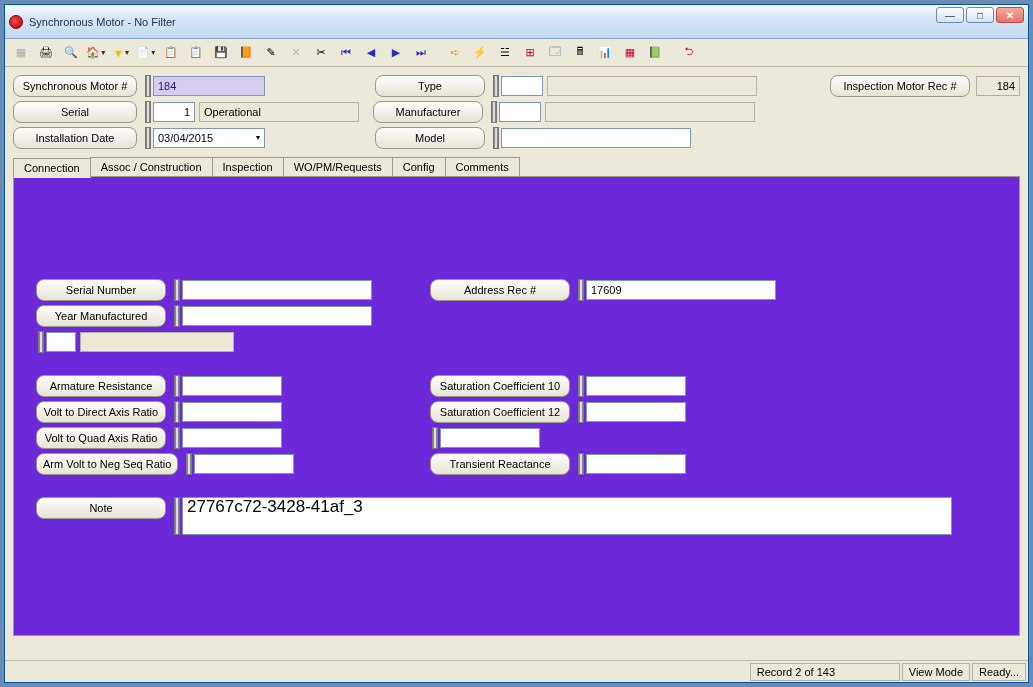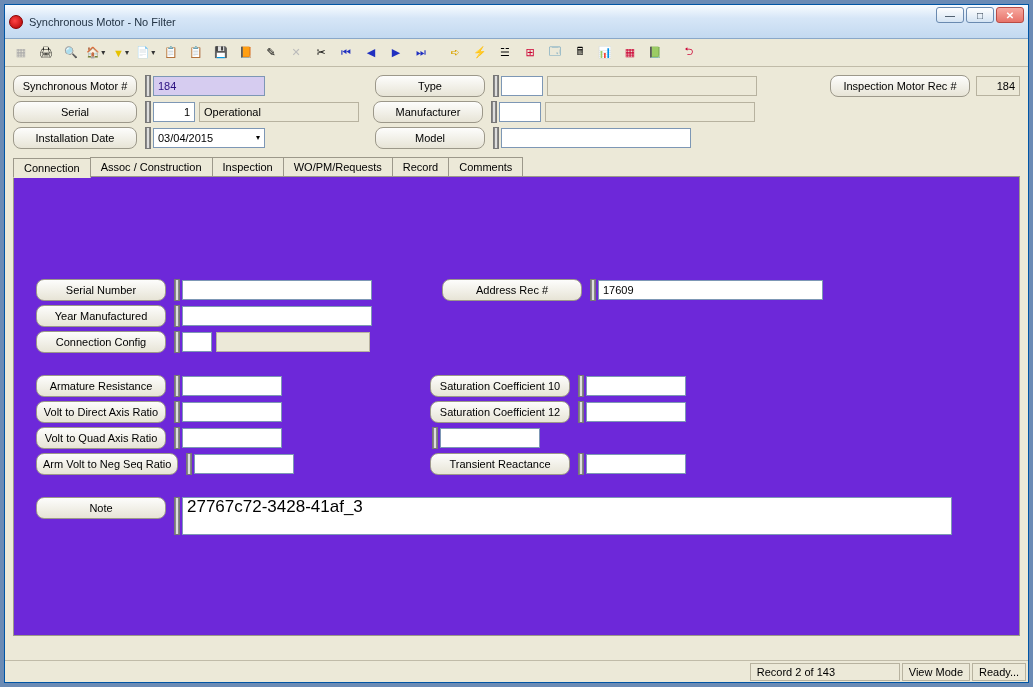--- a/index.html
+++ b/index.html
@@ -275,49 +275,48 @@
       <div class="lbl-btn" style="min-width:110px">Model</div>
       <div class="bar-sep"></div>
       <div class="txt" style="width:190px"></div>
     </div>
 
     <div class="tabs">
       <div class="tab active">Connection</div>
       <div class="tab">Assoc / Construction</div>
       <div class="tab">Inspection</div>
       <div class="tab">WO/PM/Requests</div>
-      <div class="tab">Record</div>
+      <div class="tab">Config</div>
       <div class="tab">Comments</div>
     </div>
     <div class="tabline">
 
       <div class="sect" style="left:22px; top:102px;">
         <div class="pair">
           <div class="lbl-btn" style="min-width:130px">Serial Number</div>
           <div class="bar-sep"></div>
           <div class="txt" style="width:190px"></div>
         </div>
         <div class="pair">
           <div class="lbl-btn" style="min-width:130px">Year Manufactured</div>
           <div class="bar-sep"></div>
           <div class="txt" style="width:190px"></div>
         </div>
         <div class="pair">
-          <div class="lbl-btn" style="min-width:130px">Connection Config</div>
           <div class="bar-sep"></div>
           <div class="txt" style="width:30px"></div>
           <div class="txt ro" style="width:154px;margin-left:4px"></div>
         </div>
       </div>
 
-      <div class="sect" style="left:428px; top:102px;">
+      <div class="sect" style="left:416px; top:102px;">
         <div class="pair">
           <div class="lbl-btn" style="min-width:140px">Address Rec #</div>
           <div class="bar-sep"></div>
-          <div class="txt" style="width:225px">17609</div>
+          <div class="txt" style="width:190px">17609</div>
         </div>
       </div>
 
       <div class="sect" style="left:22px; top:198px;">
         <div class="pair">
           <div class="lbl-btn" style="min-width:130px">Armature Resistance</div>
           <div class="bar-sep"></div>
           <div class="txt" style="width:100px"></div>
         </div>
         <div class="pair">

